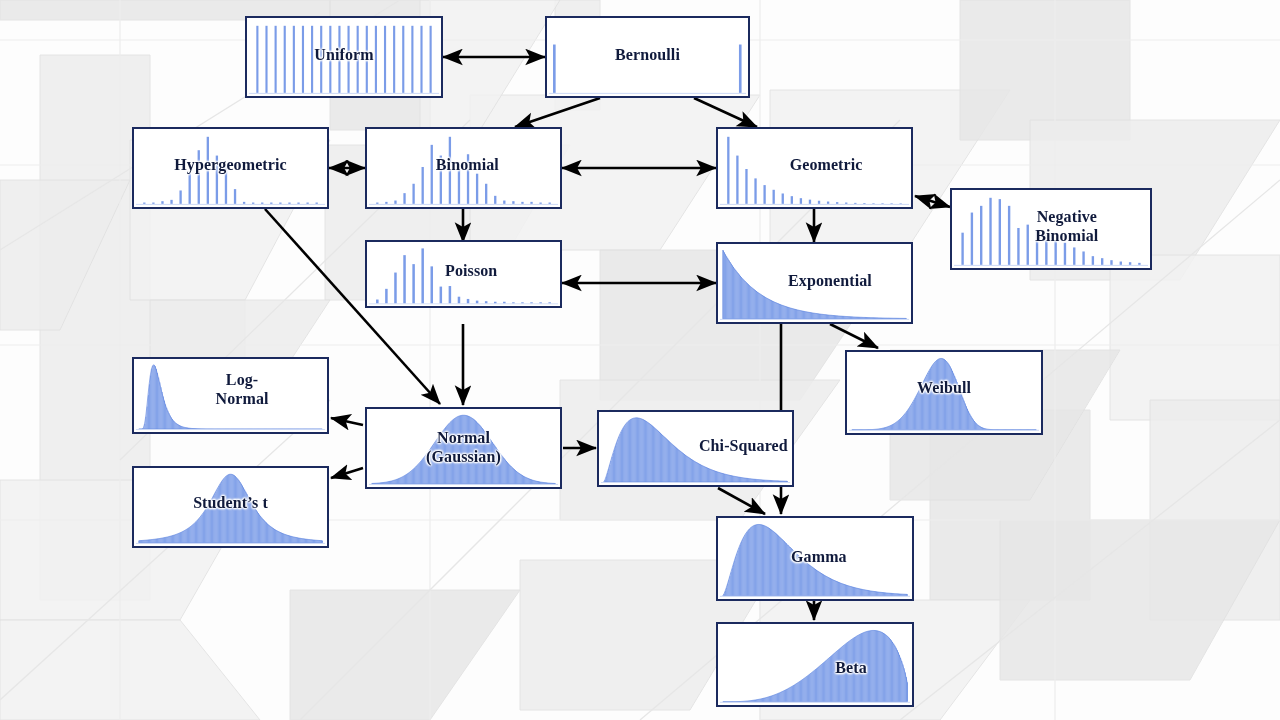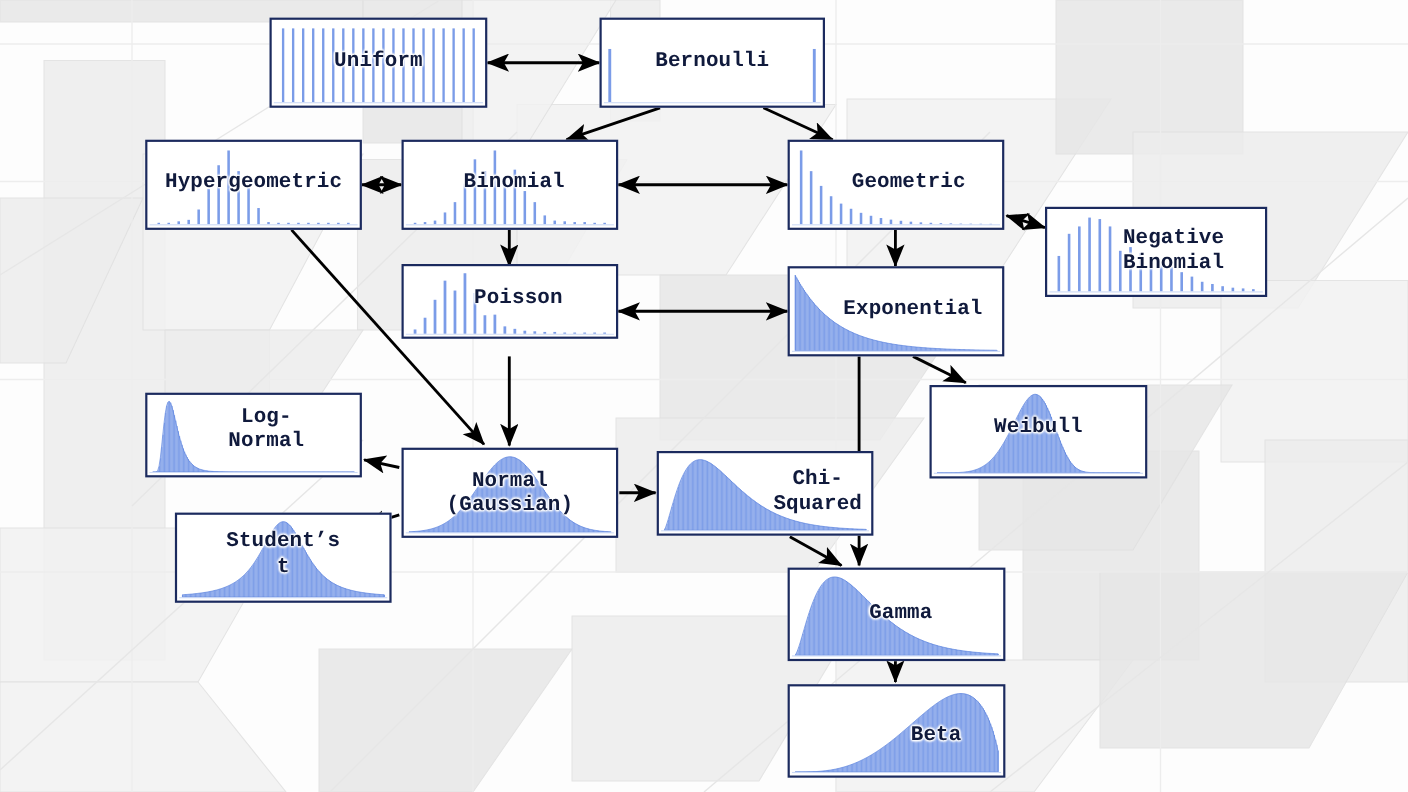--- a/index.html
+++ b/index.html
@@ -42,23 +42,23 @@
   .node .plot svg { display: block; width: 100%; height: 100%; }
   .node .label {
     position: absolute;
     inset: 0;
     z-index: 2;
     display: flex;
     align-items: center;
     justify-content: center;
     text-align: center;
     color: #101a3c;
-    font-family: Liberation Mono, monospace;
+    font-family: Liberation Serif, serif;
     font-weight: bold;
-    font-size: 19px;
+    font-size: 16px;
     line-height: 1.18;
     letter-spacing: 0.1px;
     white-space: pre-line;
     text-shadow:
       0 0 3px #fff, 0 0 3px #fff, 0 0 2px #fff,
       1px 0 2px #fff, -1px 0 2px #fff, 0 1px 2px #fff, 0 -1px 2px #fff;
     pointer-events: none;
   }
 </style>
 </head>
@@ -1163,21 +1163,21 @@
             <rect x="191.44" y="94.66" width="0.88" height="1.34" fill="#7b9ce8"></rect>
             <rect x="192.63" y="94.72" width="0.88" height="1.28" fill="#7b9ce8"></rect>
             <rect x="193.81" y="94.77" width="0.88" height="1.23" fill="#7b9ce8"></rect>
             <rect x="195.00" y="94.82" width="0.88" height="1.18" fill="#7b9ce8"></rect>
             <path d="M 5,96 L 5.00,95.69 L 6.19,92.64 L 7.38,88.29 L 8.56,83.29 L 9.75,77.95 L 10.94,72.48 L 12.13,67.01 L 13.31,61.62 L 14.50,56.40 L 15.69,51.38 L 16.88,46.61 L 18.06,42.10 L 19.25,37.88 L 20.44,33.96 L 21.63,30.34 L 22.81,27.02 L 24.00,24.00 L 25.19,21.27 L 26.38,18.83 L 27.56,16.67 L 28.75,14.78 L 29.94,13.14 L 31.13,11.76 L 32.31,10.61 L 33.50,9.69 L 34.69,8.98 L 35.88,8.47 L 37.06,8.14 L 38.25,8.00 L 39.44,8.02 L 40.63,8.20 L 41.81,8.51 L 43.00,8.96 L 44.19,9.54 L 45.38,10.22 L 46.56,11.01 L 47.75,11.90 L 48.94,12.87 L 50.13,13.91 L 51.31,15.03 L 52.50,16.21 L 53.69,17.45 L 54.88,18.73 L 56.06,20.06 L 57.25,21.42 L 58.44,22.82 L 59.63,24.24 L 60.81,25.68 L 62.00,27.15 L 63.19,28.62 L 64.38,30.10 L 65.56,31.59 L 66.75,33.08 L 67.94,34.58 L 69.13,36.06 L 70.31,37.54 L 71.50,39.02 L 72.69,40.48 L 73.88,41.93 L 75.06,43.36 L 76.25,44.78 L 77.44,46.18 L 78.63,47.56 L 79.81,48.92 L 81.00,50.26 L 82.19,51.58 L 83.38,52.88 L 84.56,54.15 L 85.75,55.40 L 86.94,56.62 L 88.13,57.82 L 89.31,58.99 L 90.50,60.14 L 91.69,61.26 L 92.88,62.36 L 94.06,63.43 L 95.25,64.48 L 96.44,65.50 L 97.63,66.49 L 98.81,67.46 L 100.00,68.40 L 101.19,69.32 L 102.38,70.21 L 103.56,71.08 L 104.75,71.93 L 105.94,72.75 L 107.13,73.55 L 108.31,74.32 L 109.50,75.08 L 110.69,75.81 L 111.88,76.51 L 113.06,77.20 L 114.25,77.87 L 115.44,78.51 L 116.63,79.14 L 117.81,79.74 L 119.00,80.33 L 120.19,80.90 L 121.38,81.45 L 122.56,81.98 L 123.75,82.49 L 124.94,82.99 L 126.13,83.47 L 127.31,83.94 L 128.50,84.39 L 129.69,84.82 L 130.88,85.24 L 132.06,85.65 L 133.25,86.04 L 134.44,86.41 L 135.63,86.78 L 136.81,87.13 L 138.00,87.47 L 139.19,87.80 L 140.38,88.11 L 141.56,88.42 L 142.75,88.71 L 143.94,88.99 L 145.13,89.27 L 146.31,89.53 L 147.50,89.78 L 148.69,90.02 L 149.88,90.26 L 151.06,90.49 L 152.25,90.70 L 153.44,90.91 L 154.63,91.12 L 155.81,91.31 L 157.00,91.50 L 158.19,91.68 L 159.38,91.85 L 160.56,92.02 L 161.75,92.18 L 162.94,92.33 L 164.13,92.48 L 165.31,92.62 L 166.50,92.76 L 167.69,92.89 L 168.88,93.02 L 170.06,93.14 L 171.25,93.25 L 172.44,93.37 L 173.63,93.47 L 174.81,93.58 L 176.00,93.68 L 177.19,93.77 L 178.38,93.87 L 179.56,93.95 L 180.75,94.04 L 181.94,94.12 L 183.13,94.20 L 184.31,94.27 L 185.50,94.34 L 186.69,94.41 L 187.88,94.48 L 189.06,94.54 L 190.25,94.60 L 191.44,94.66 L 192.63,94.72 L 193.81,94.77 L 195.00,94.82 L 195.00,96 Z" fill="#7b9ce8" fill-opacity="0.55" stroke="#5b82de" stroke-width="0.7"></path>
             <rect x="2" y="96" width="196" height="1.3" fill="#cddaf6"></rect>
           </svg>
         </div>
         <div class="label" style="justify-content: flex-start; padding-left: 4px; display: block; position: absolute; left: 0px; top: 0px; width: 100%; height: 100%; margin-left: 44px;"><span style="position: absolute; left: 52%; top: 47%; transform: translate(-50%, -50%); white-space: pre-line; display: block; text-align: center;">Chi-Squared</span></div>
       </div>
-      <div class="node" style="left: 132px; top: 466px; width: 197px; height: 82px; margin-left: 27px;">
+      <div class="node" style="left: 132px; top: 466px; width: 197px; height: 82px;">
         <div class="plot">
           <svg viewBox="0 0 200 100" preserveAspectRatio="none">
             <rect x="5.00" y="93.21" width="0.88" height="2.79" fill="#7b9ce8"></rect>
             <rect x="6.19" y="93.11" width="0.88" height="2.89" fill="#7b9ce8"></rect>
             <rect x="7.38" y="93.00" width="0.88" height="3.00" fill="#7b9ce8"></rect>
             <rect x="8.56" y="92.89" width="0.88" height="3.11" fill="#7b9ce8"></rect>
             <rect x="9.75" y="92.77" width="0.88" height="3.23" fill="#7b9ce8"></rect>
             <rect x="10.94" y="92.65" width="0.88" height="3.35" fill="#7b9ce8"></rect>
             <rect x="12.13" y="92.53" width="0.88" height="3.47" fill="#7b9ce8"></rect>
             <rect x="13.31" y="92.39" width="0.88" height="3.61" fill="#7b9ce8"></rect>

